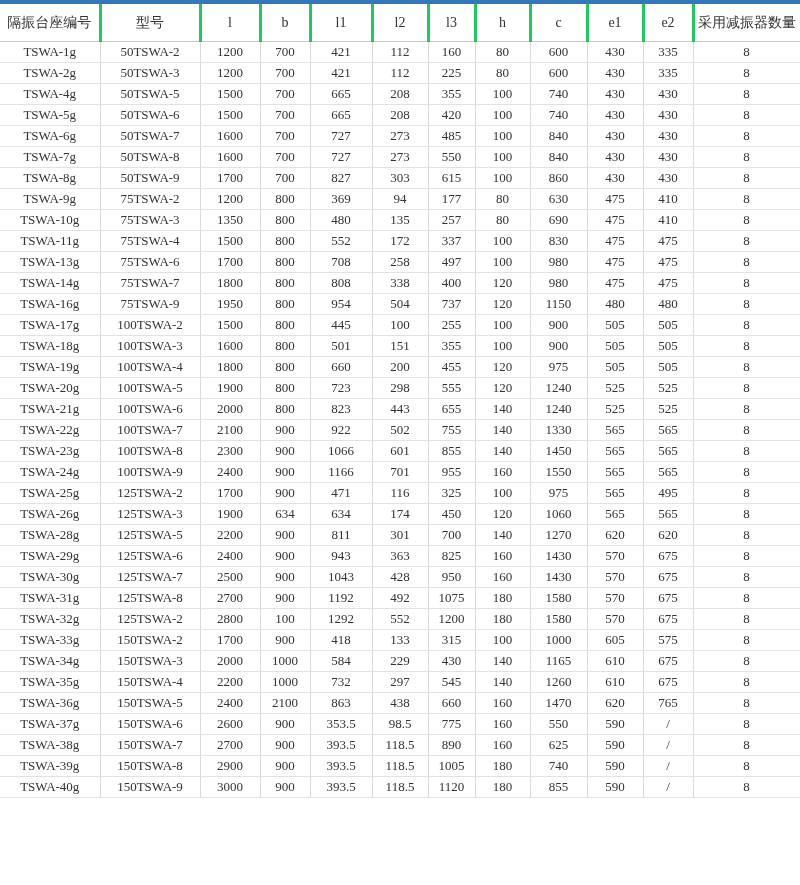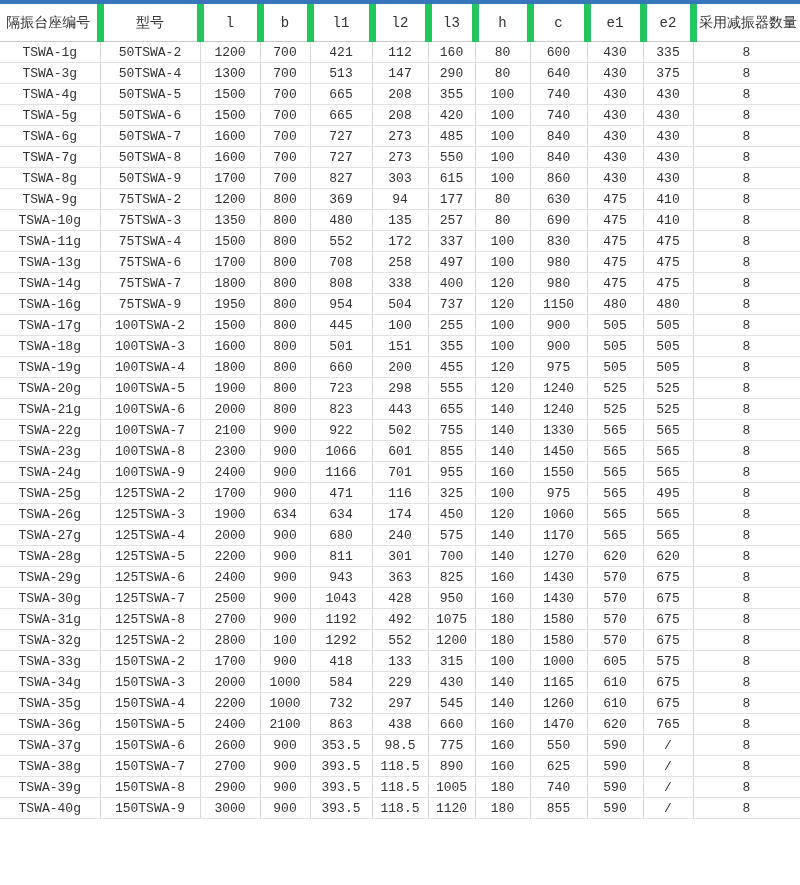--- a/index.html
+++ b/index.html
@@ -3,42 +3,42 @@
 <meta charset="utf-8">
 <style>
   html, body {
     margin: 0;
     padding: 0;
     background: #ffffff;
     width: 800px;
   }
   .table-wrap {
     width: 756px;
-    font-family: Liberation Mono, monospace;
+    font-family: Liberation Serif, serif;
   }
   .accent-bar {
     height: 4px;
     width: 800px;
     background: #3577B9;
   }
   table.spec {
     width: 800px;
     table-layout: fixed;
     border-collapse: collapse;
     color: #333333;
   }
   table.spec th {
     height: 37px;
     font-size: 14px;
     font-weight: 400;
     text-align: center;
     vertical-align: middle;
     padding: 0;
     background: #ffffff;
-    border-left: 7px solid #22c55e;
+    border-left: 3px solid #22c55e;
     border-right: 1px solid #d9d9d9;
     border-bottom: 1px solid #c9c9c9;
     white-space: nowrap;
     overflow: hidden;
   }
   table.spec td {
     height: 20px;
     font-size: 13px;
     text-align: center;
     vertical-align: middle;
@@ -111,31 +111,31 @@
           <td>421</td>
           <td>112</td>
           <td>160</td>
           <td>80</td>
           <td>600</td>
           <td>430</td>
           <td>335</td>
           <td>8</td>
         </tr>
         <tr>
-          <td>TSWA-3g</td>
-          <td>50TSWA-4</td>
-          <td>1300</td>
-          <td>700</td>
-          <td>513</td>
-          <td>147</td>
-          <td>290</td>
+          <td>TSWA-2g</td>
+          <td>50TSWA-3</td>
+          <td>1200</td>
+          <td>700</td>
+          <td>421</td>
+          <td>112</td>
+          <td>225</td>
           <td>80</td>
-          <td>640</td>
-          <td>430</td>
-          <td>375</td>
+          <td>600</td>
+          <td>430</td>
+          <td>335</td>
           <td>8</td>
         </tr>
         <tr>
           <td>TSWA-4g</td>
           <td>50TSWA-5</td>
           <td>1500</td>
           <td>700</td>
           <td>665</td>
           <td>208</td>
           <td>355</td>
@@ -414,34 +414,20 @@
         <tr>
           <td>TSWA-26g</td>
           <td>125TSWA-3</td>
           <td>1900</td>
           <td>634</td>
           <td>634</td>
           <td>174</td>
           <td>450</td>
           <td>120</td>
           <td>1060</td>
-          <td>565</td>
-          <td>565</td>
-          <td>8</td>
-        </tr>
-        <tr>
-          <td>TSWA-27g</td>
-          <td>125TSWA-4</td>
-          <td>2000</td>
-          <td>900</td>
-          <td>680</td>
-          <td>240</td>
-          <td>575</td>
-          <td>140</td>
-          <td>1170</td>
           <td>565</td>
           <td>565</td>
           <td>8</td>
         </tr>
         <tr>
           <td>TSWA-28g</td>
           <td>125TSWA-5</td>
           <td>2200</td>
           <td>900</td>
           <td>811</td>

